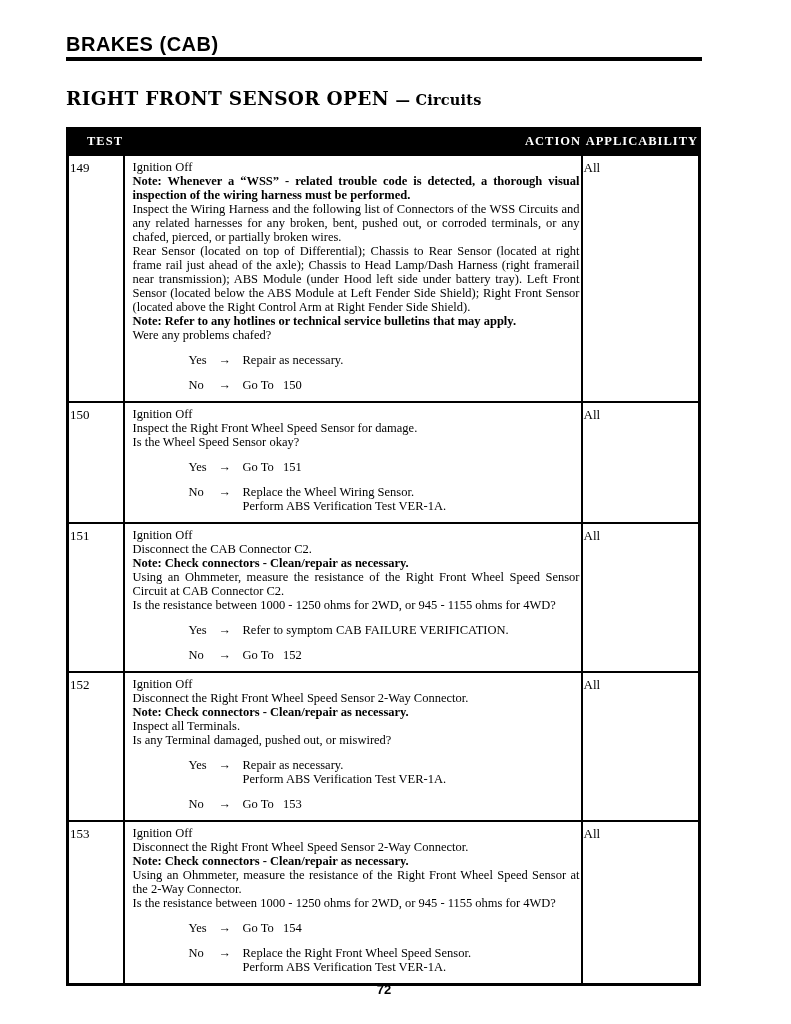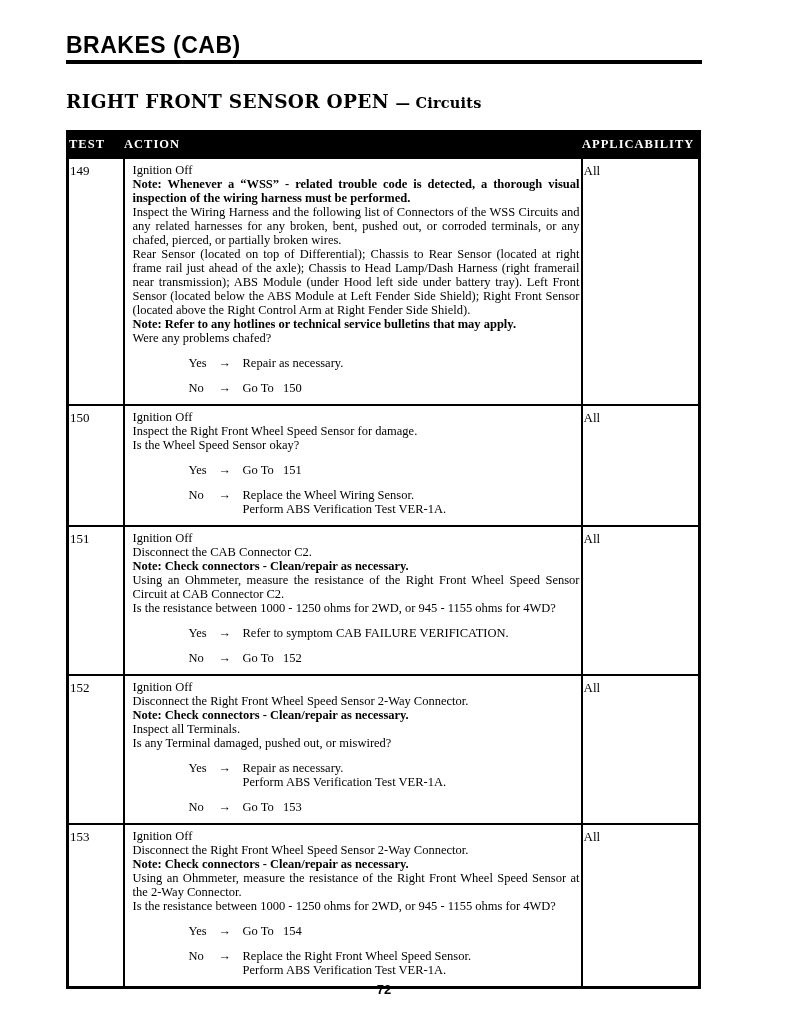--- a/index.html
+++ b/index.html
@@ -18,21 +18,21 @@
   }
   .content {
     position: absolute;
     left: 66px; top: 0;
     width: 632px;
   }
   .section-title {
     margin: 34px 0 0 0;
     font-family: "Liberation Sans", "DejaVu Sans", sans-serif;
     font-weight: bold;
-    font-size: 23px;
+    font-size: 20px;
     letter-spacing: 0.5px;
     line-height: 1;
   }
   .section-rule {
     width: 636px;
     height: 4px;
     background: #000;
     margin-top: 3px;
   }
   .page-title {
@@ -58,21 +58,21 @@
   col.c-test   { width: 56px; }
   col.c-action { width: 458px; }
   col.c-apply  { width: 118px; }
   th {
     background: #000;
     color: #fff;
     font-weight: bold;
     font-size: 12.5px;
     letter-spacing: 1px;
     padding: 4px 0 5px 0;
-    text-align: left;
+    text-align: right;
     border: 1px solid #000;
   }
   td {
     border: 2px solid #000;
     vertical-align: top;
   }
   td.test-cell, td.apply-cell {
     text-align: left;
     font-size: 13px;
     padding-top: 5px;

